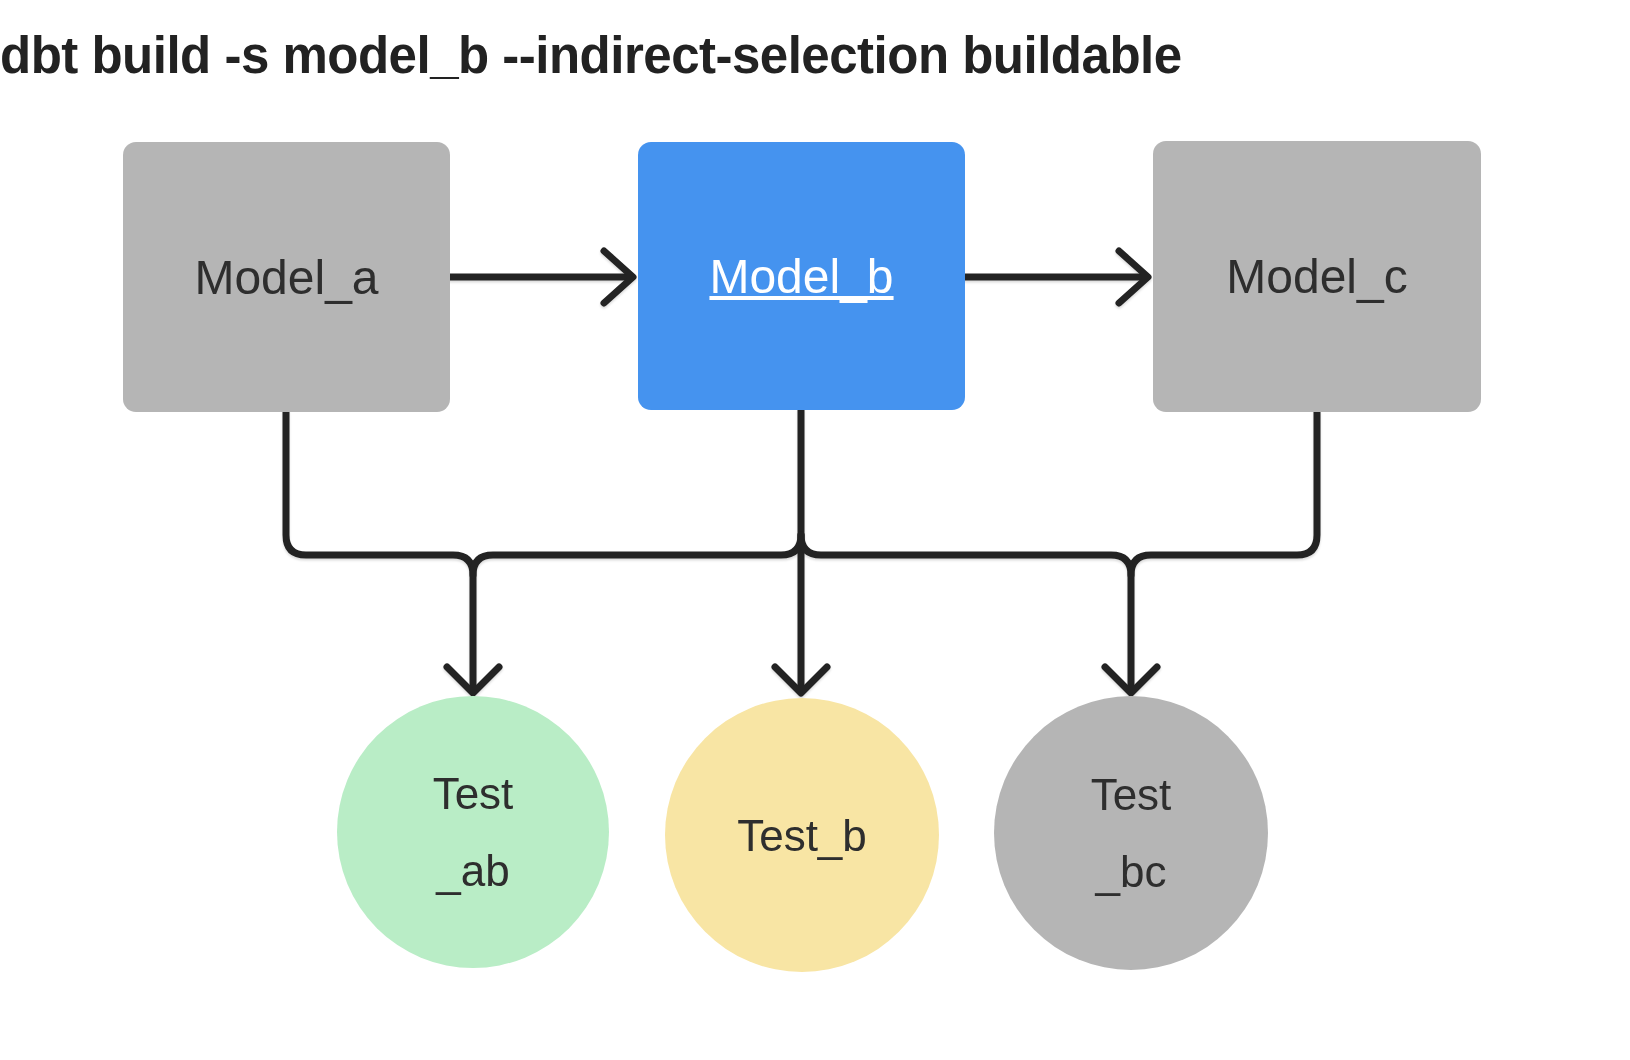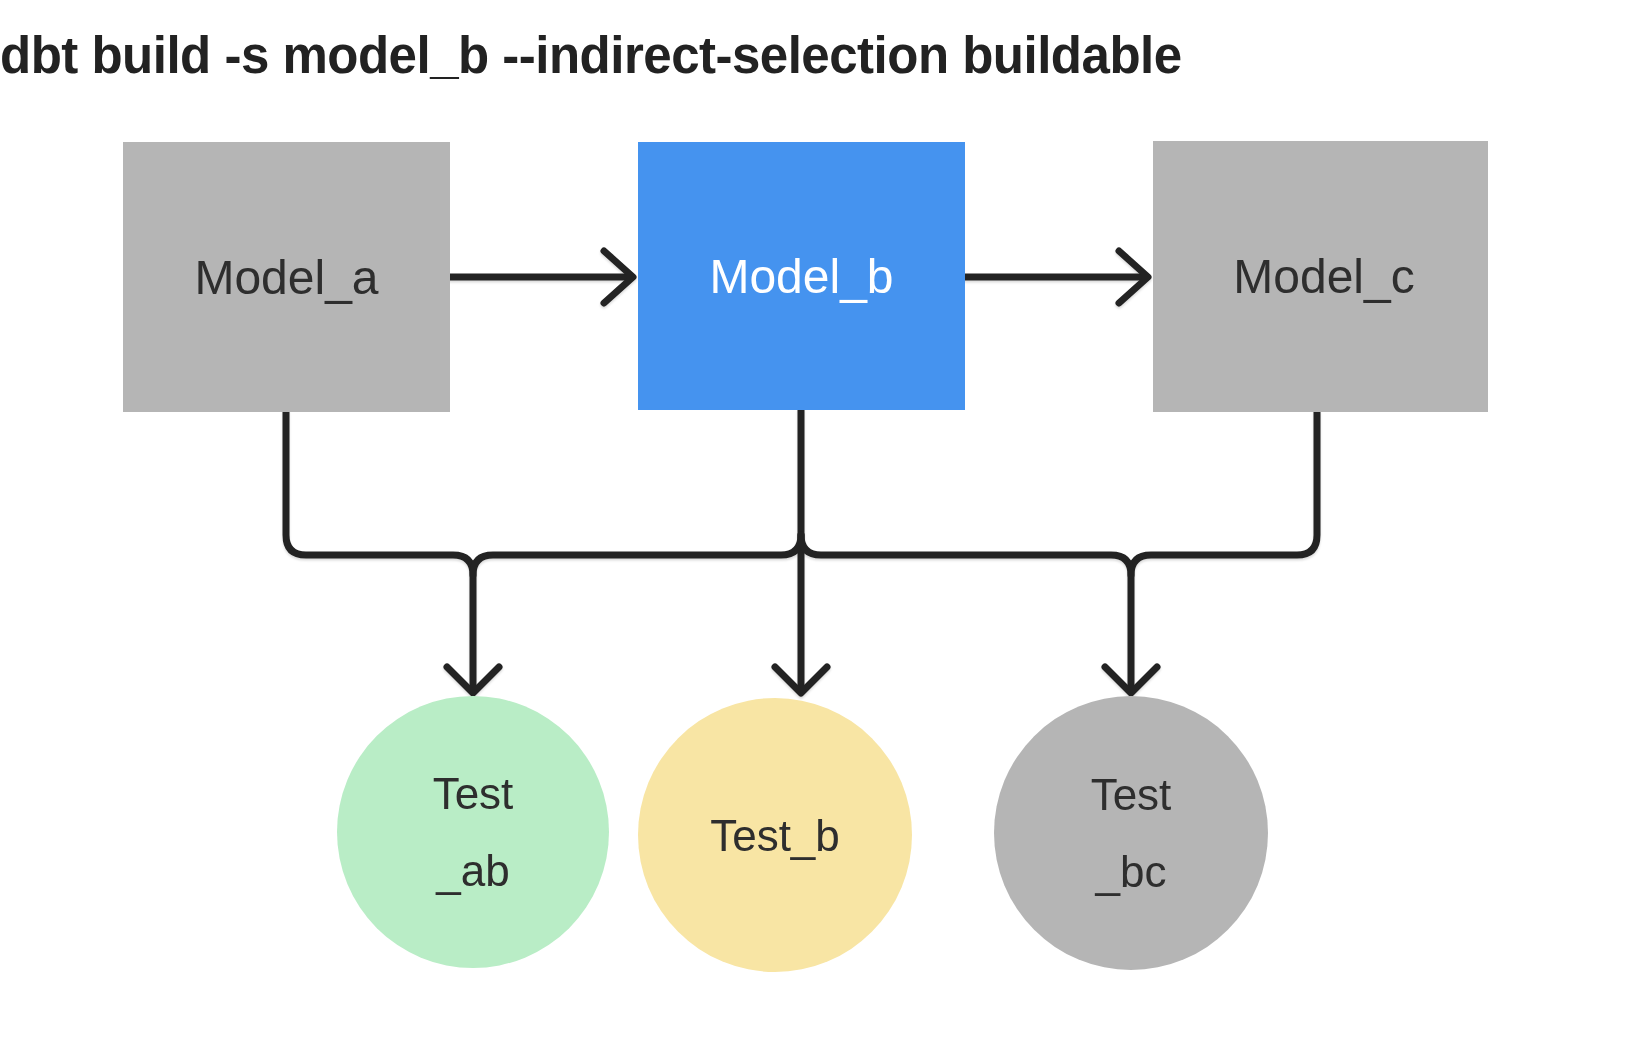--- a/index.html
+++ b/index.html
@@ -28,43 +28,43 @@
   }
   .node {
     position: absolute;
     display: flex;
     flex-direction: column;
     align-items: center;
     justify-content: center;
     text-align: center;
   }
   .model-box {
-    border-radius: 0;
+    border-radius: 13px;
     font-size: 48px;
     font-weight: 500;
     color: #2e2e2e;
   }
   .test-circle {
     border-radius: 50%;
     font-size: 44px;
     font-weight: 500;
     color: #2e2e2e;
     line-height: 1.75;
   }
   .fill-gray   { background: #b5b5b5; }
-  .fill-blue   { background: #4593ef; color: #ffffff; }
+  .fill-blue   { background: #4593ef; color: #ffffff; text-decoration: underline; }
   .fill-green  { background: #b9edc6; }
   .fill-yellow { background: #f8e5a4; }
 
   
   #node-model-a { left: 123px; top: 142px; width: 327px; height: 270px; }
   #node-model-b { left: 638px; top: 142px; width: 327px; height: 268px; }
-  #node-model-c { left: 1153px; top: 141px; width: 328px; height: 271px; padding-left: 7px; }
+  #node-model-c { left: 1153px; top: 141px; width: 328px; height: 271px; }
   #node-test-ab { left: 337px; top: 696px; width: 272px; height: 272px; }
-  #node-test-b  { left: 638px; top: 698px; width: 274px; height: 274px; }
+  #node-test-b  { left: 665px; top: 698px; width: 274px; height: 274px; }
   #node-test-bc { left: 994px; top: 696px; width: 274px; height: 274px; }
 
   svg.edges {
     position: absolute;
     left: 0;
     top: 0;
     filter: drop-shadow(0 2px 1px rgba(0,0,0,0.14));
   }
   svg.edges path, svg.edges polyline {
     fill: none;

